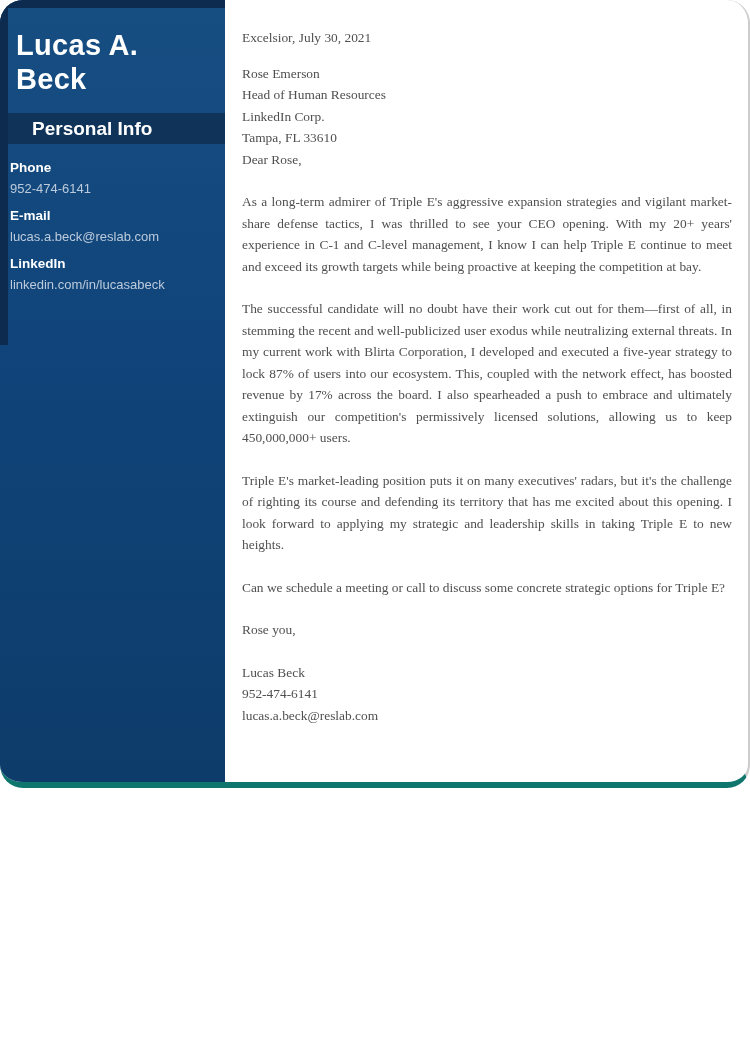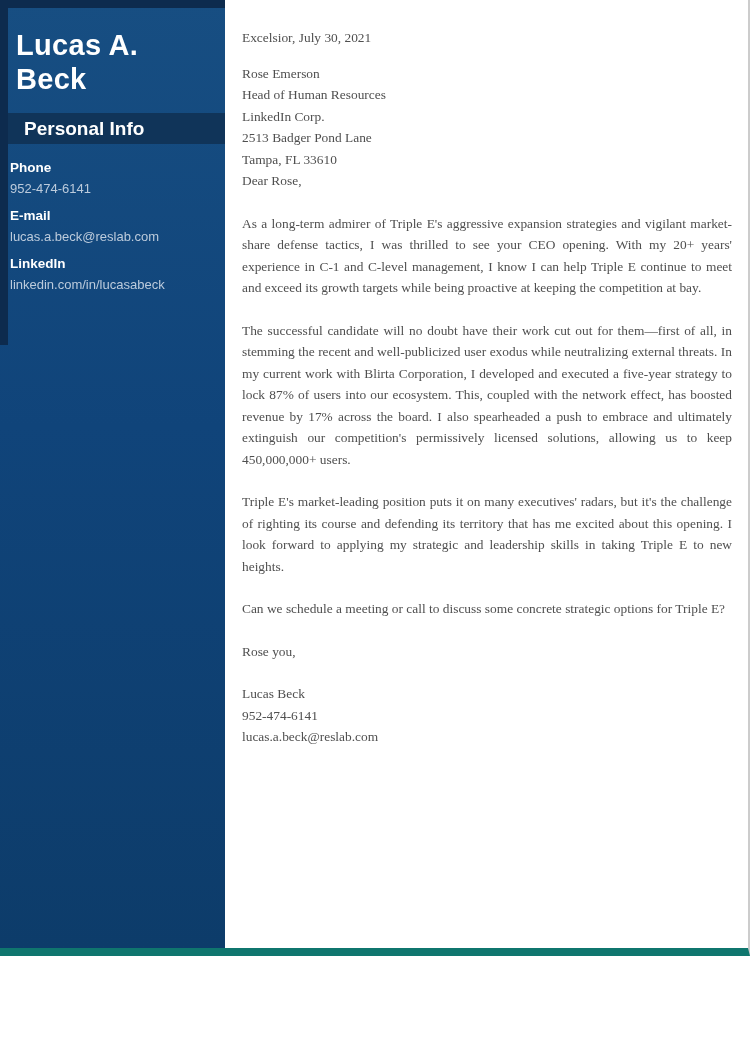--- a/index.html
+++ b/index.html
@@ -1,26 +1,27 @@
 <!DOCTYPE html>
 <html><head>
 <meta charset="utf-8">
 <style>
   * { box-sizing: border-box; }
   html, body { margin: 0; padding: 0; background: #ffffff; }
   body { width: 750px; height: 1060px; font-family: "Liberation Sans", sans-serif; }
 
   .page {
-    width: 750px; height: 956px;
+    width: 750px; height: 788px;
     display: flex;
     background: #ffffff;
     border-right: 2px solid #cccccc;
-    border-bottom: 8px solid #0f766e;
+    border-bottom: 6px solid #0f766e;
     position: relative;
     overflow: hidden;
+    border-radius: 23px;
   }
 
   
   .sidebar {
     flex: 0 0 225px;
     width: 225px;
     height: 100%;
     background: linear-gradient(180deg, #174e82 0%, #10447a 45%, #0d3c6a 100%);
     color: #ffffff;
     position: relative;
@@ -48,21 +49,21 @@
   .section-band {
     margin-top: 17px;
     height: 31px;
     width: 100%;
     background: #103459;
     display: flex;
     align-items: center;
     padding-left: 16px;
   }
   .section-band h2 {
-    margin: 8px;
+    margin: 16px;
     font-size: 19px;
     font-weight: bold;
     color: #ffffff;
   }
   .fields { padding: 14px 14px 0 10px; }
   .field { margin-bottom: 7px; }
   .field-label {
     font-size: 13.5px;
     line-height: 20px;
     font-weight: bold;
@@ -125,21 +126,20 @@
     </div>
   </aside>
 
   <main class="letter">
     <p class="date-line">Excelsior, July 30, 2021</p>
 
     <div class="recipient-block">
       <p>Rose Emerson</p>
       <p>Head of Human Resources</p>
       <p>LinkedIn Corp.</p>
-      <p>2513 Badger Pond Lane</p>
       <p>Tampa, FL 33610</p>
     </div>
 
     <p class="salutation">Dear Rose,</p>
 
     <p class="para">As a long-term admirer of Triple E's aggressive expansion strategies and vigilant market-share defense tactics, I was thrilled to see your CEO opening. With my 20+ years' experience in C-1 and C-level management, I know I can help Triple E continue to meet and exceed its growth targets while being proactive at keeping the competition at bay.</p>
     <p class="para">The successful candidate will no doubt have their work cut out for them—first of all, in stemming the recent and well-publicized user exodus while neutralizing external threats. In my current work with Blirta Corporation, I developed and executed a five-year strategy to lock 87% of users into our ecosystem. This, coupled with the network effect, has boosted revenue by 17% across the board. I also spearheaded a push to embrace and ultimately extinguish our competition's permissively licensed solutions, allowing us to keep 450,000,000+ users.</p>
     <p class="para">Triple E's market-leading position puts it on many executives' radars, but it's the challenge of righting its course and defending its territory that has me excited about this opening. I look forward to applying my strategic and leadership skills in taking Triple E to new heights.</p>
 
     <p class="closing-question">Can we schedule a meeting or call to discuss some concrete strategic options for Triple E?</p>

